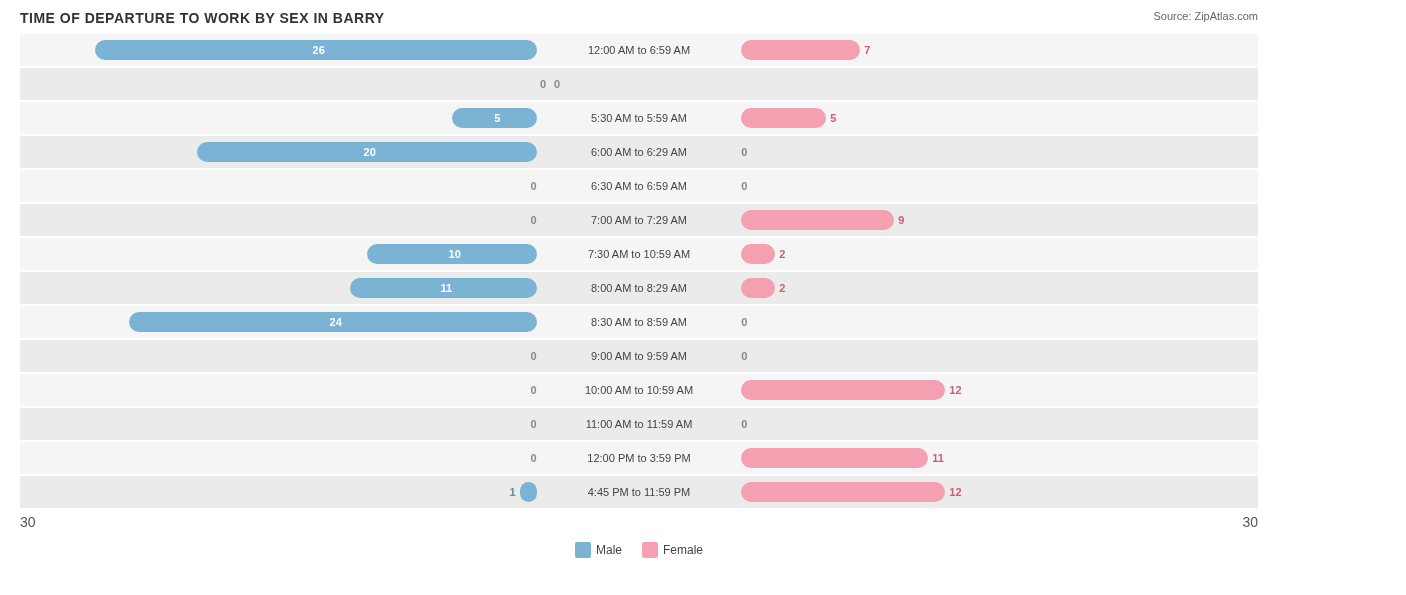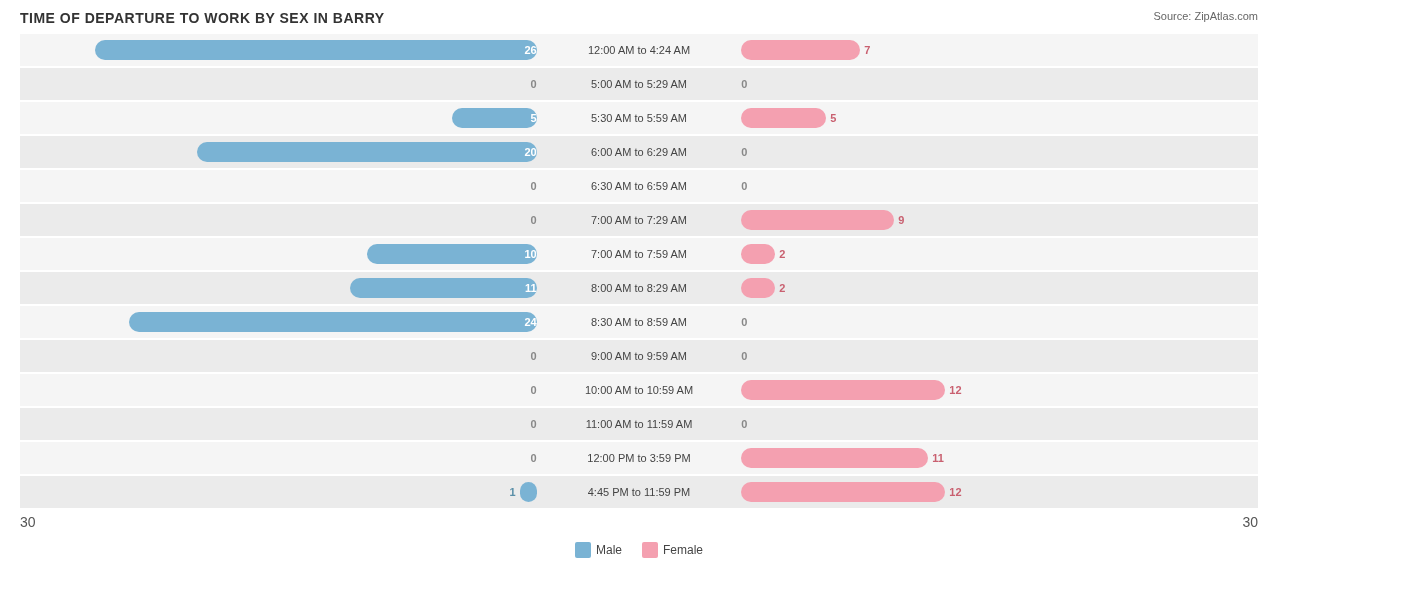--- a/index.html
+++ b/index.html
@@ -76,21 +76,21 @@
       text-align: center;
       padding: 0 4px;
       height: 100%;
     }
     .male-bar {
       background: #7ab3d4;
       height: 20px;
       border-radius: 10px;
       display: flex;
       align-items: center;
-      justify-content: flex-end;
+      justify-content: center;
       padding-left: 6px;
       min-width: 0;
       position: relative;
     }
     .female-bar {
       background: #f4a0b0;
       height: 20px;
       border-radius: 10px;
       display: flex;
       align-items: center;
@@ -163,31 +163,30 @@
     <span class="chart-title">TIME OF DEPARTURE TO WORK BY SEX IN BARRY</span>
     <span class="source-text">Source: ZipAtlas.com</span>
   </div>
   <div class="chart-area" id="chart-area">
   <div class="bar-row">
         <div class="left-section">
           <div class="male-bar" style="width: 442px;">
             <span class="bar-value">26</span>
           </div>
         </div>
-        <div class="label-section">12:00 AM to 4:24 AM</div>
+        <div class="label-section">12:00 AM to 6:59 AM</div>
         <div class="right-section">
           <div class="female-bar" style="width: 119px;"></div>
           <span class="bar-value-outside-right">7</span>
         </div>
       </div>
       <div class="bar-row">
         <div class="left-section">
           <span class="zero-text">0</span>
         </div>
-        <div class="label-section">5:00 AM to 5:29 AM</div>
         <div class="right-section">
           <span class="zero-text">0</span>
         </div>
       </div>
       <div class="bar-row">
         <div class="left-section">
           <div class="male-bar" style="width: 85px;">
             <span class="bar-value">5</span>
           </div>
         </div>
@@ -226,21 +225,21 @@
           <div class="female-bar" style="width: 153px;"></div>
           <span class="bar-value-outside-right">9</span>
         </div>
       </div>
       <div class="bar-row">
         <div class="left-section">
           <div class="male-bar" style="width: 170px;">
             <span class="bar-value">10</span>
           </div>
         </div>
-        <div class="label-section">7:00 AM to 7:59 AM</div>
+        <div class="label-section">7:30 AM to 10:59 AM</div>
         <div class="right-section">
           <div class="female-bar" style="width: 34px;"></div>
           <span class="bar-value-outside-right">2</span>
         </div>
       </div>
       <div class="bar-row">
         <div class="left-section">
           <div class="male-bar" style="width: 187px;">
             <span class="bar-value">11</span>
           </div>

